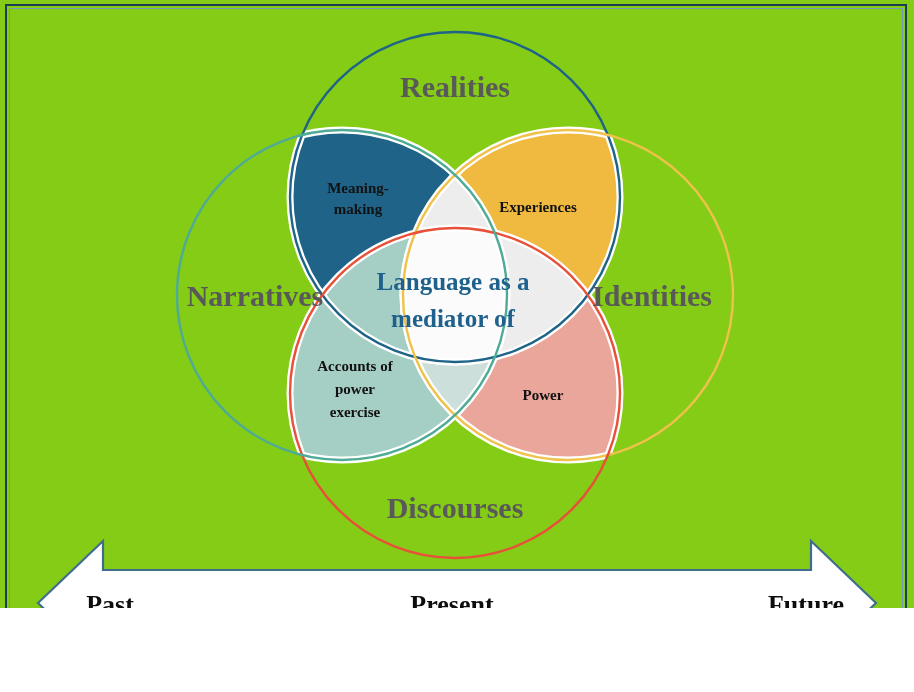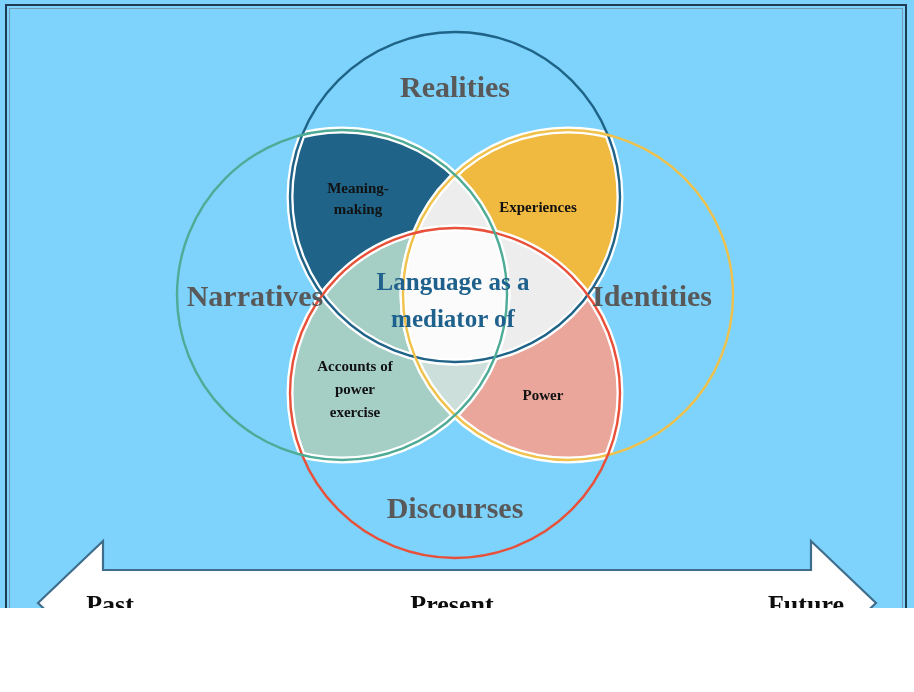--- a/index.html
+++ b/index.html
@@ -4,21 +4,21 @@
 <style>
   html, body {
     margin: 0;
     padding: 0;
     background: #ffffff;
   }
   #page {
     position: relative;
     width: 914px;
     height: 608px;
-    background: #7dd3fc;
+    background: #84cc16;
     font-family: "Liberation Serif", serif;
     overflow: hidden;
   }
   
   #frame-outer {
     position: absolute;
     left: 5px;
     top: 4px;
     width: 902px;
     height: 680px;

